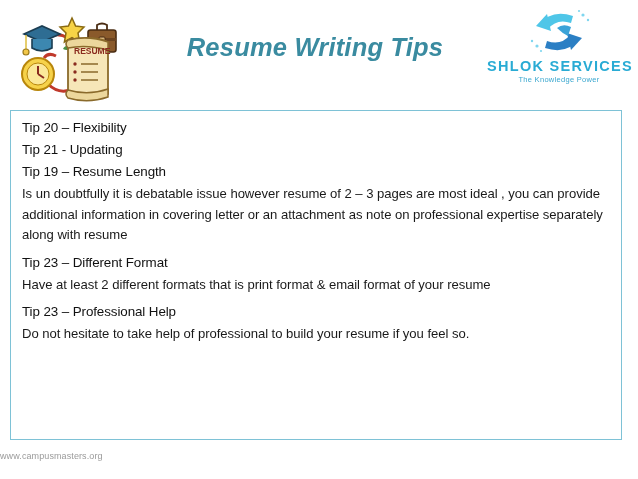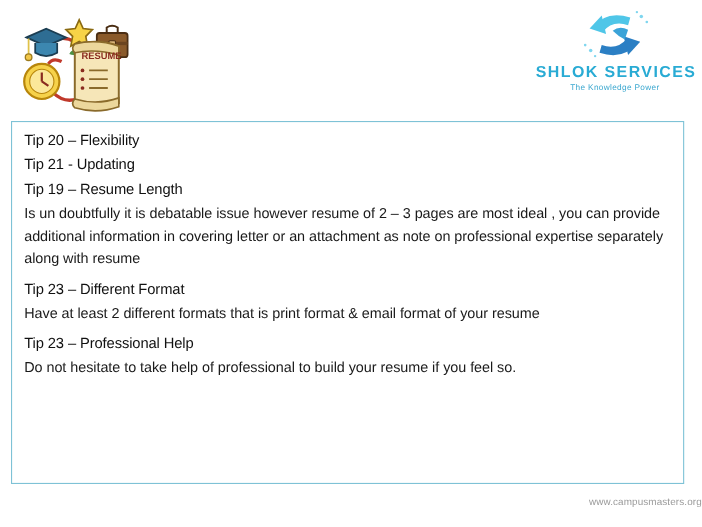--- a/index.html
+++ b/index.html
@@ -105,21 +105,21 @@
     letter-spacing: -0.05px;
   }
   .tip-block:last-child .tip-body { margin-bottom: 0; }
 
   
   .footer-url {
     position: absolute;
     left: 0;
     top: 451px;
     width: 638px;
-    text-align: right;
+    text-align: left;
     font-size: 9px;
     color: #9a9a9a;
     letter-spacing: 0.1px;
   }
 </style>
 </head>
 <body>
 
 <div class="slide-header">
 
@@ -166,20 +166,21 @@
         <path d="M56 78 q-4 4 0 8 q20 6 40 -1 L96 77 q-20 7 -40 1 Z" fill="#ecd79c" stroke="#8a6a2b" stroke-width="1.5"></path>
         <text x="62" y="42" font-family="'Liberation Sans', sans-serif" font-size="8.5" fill="#8a2b1f" font-weight="bold">RESUME</text>
         <circle cx="63" cy="52" r="1.7" fill="#8a2b1f"></circle>
         <circle cx="63" cy="60" r="1.7" fill="#8a2b1f"></circle>
         <circle cx="63" cy="68" r="1.7" fill="#8a2b1f"></circle>
         <path d="M69 52 L86 52 M69 60 L86 60 M69 68 L86 68" stroke="#8a6a2b" stroke-width="1.6"></path>
       </g>
     </svg>
   </div>
 
+  <div class="slide-title">Resume Writing Tips</div>
 
   <div class="brand-logo">
     <svg class="brand-mark" viewBox="0 0 144 52">
       <path d="M86 10 q-22 -7 -34 9 l9 4 q9 -11 23 -6 z" fill="#4fc6e8"></path>
       <path d="M60 8 L49 20 L64 25 Z" fill="#4fc6e8"></path>
       <path d="M58 42 q22 7 34 -9 l-9 -4 q-9 11 -23 6 z" fill="#2b7fc4"></path>
       <path d="M84 44 L95 32 L80 27 Z" fill="#2b7fc4"></path>
       <path d="M70 22 q6 -5 14 -1 l-3 9 q-6 -3 -11 -8 z" fill="#3ba3d8"></path>
       <circle cx="96" cy="9" r="1.6" fill="#7fd6ef"></circle>
       <circle cx="101" cy="14" r="1.2" fill="#7fd6ef"></circle>

